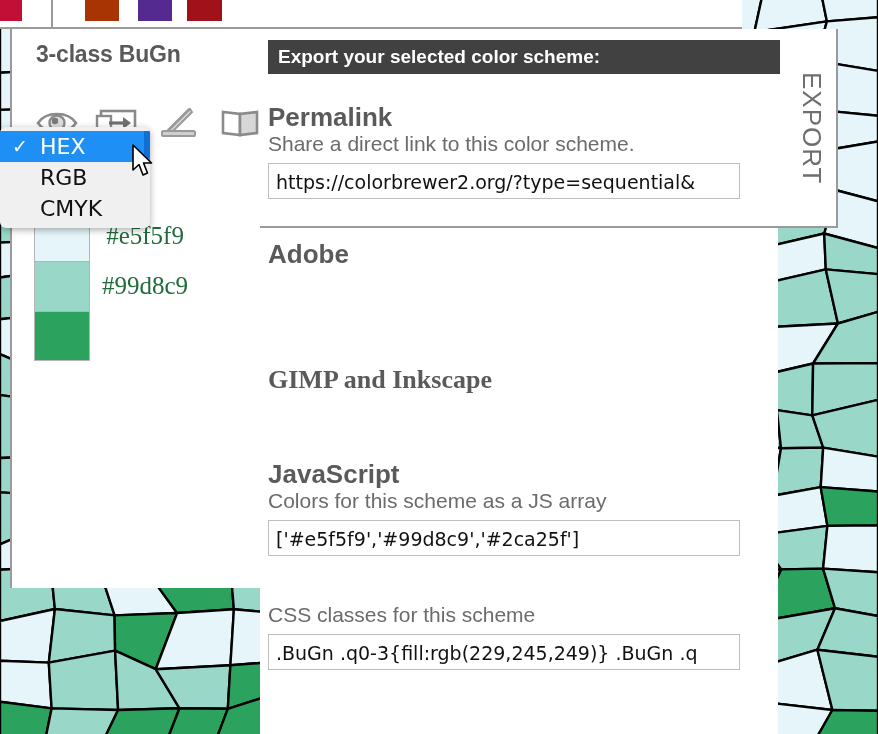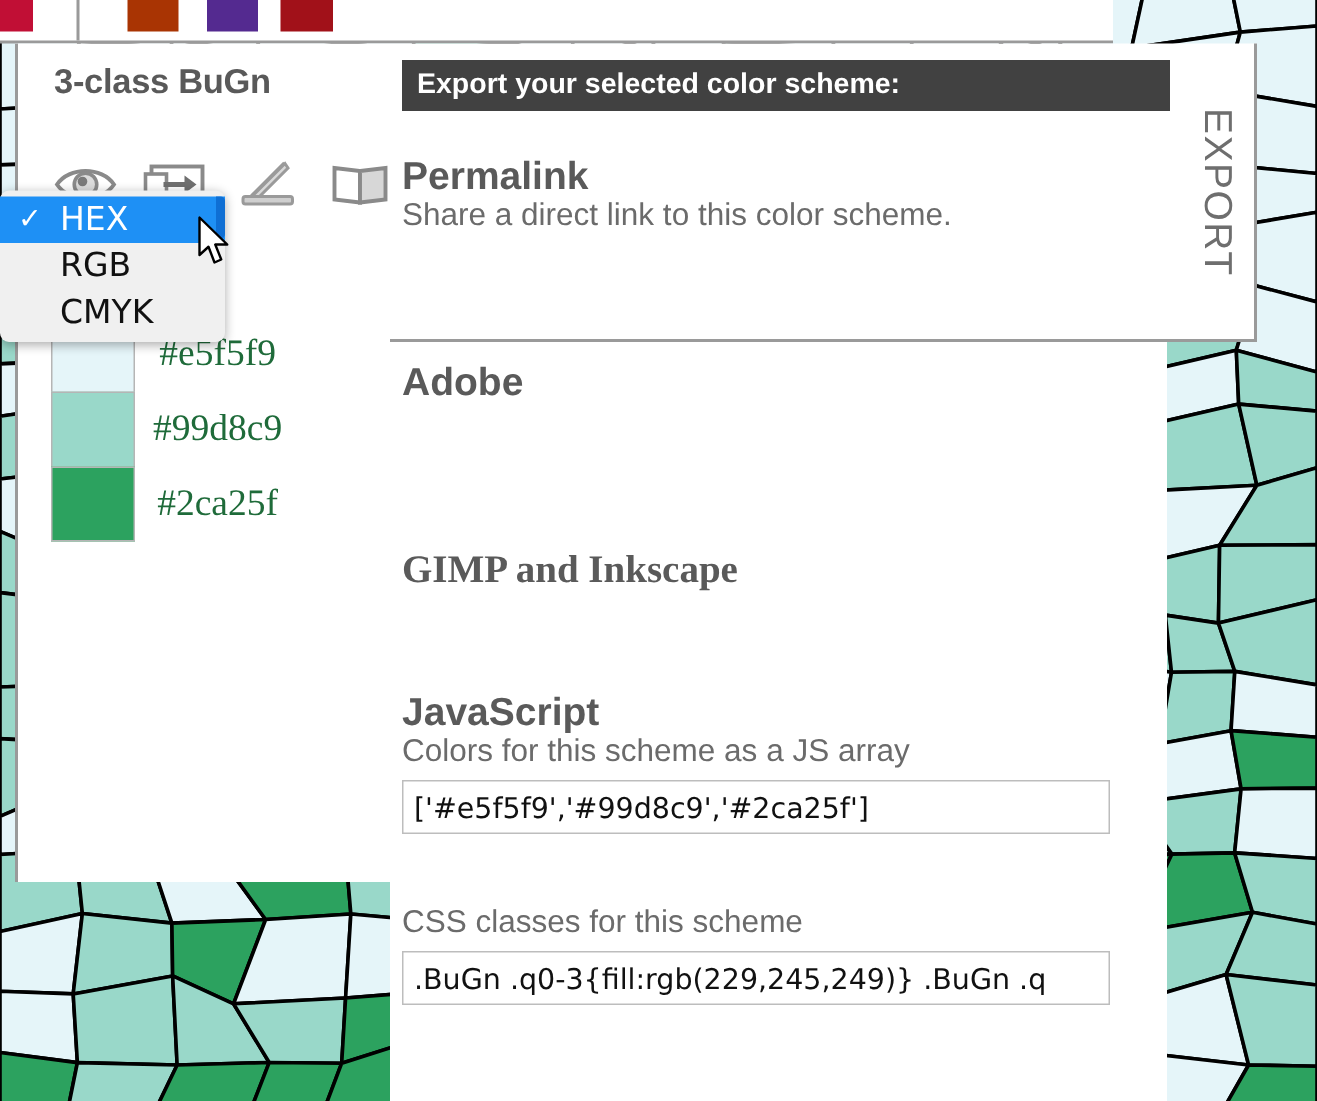--- a/index.html
+++ b/index.html
@@ -443,21 +443,20 @@
   </div>
 
   <div id="swatch-col">
       <div class="swatch" style="background: rgb(229, 245, 249);"></div>
       <div class="swatch" style="background: rgb(153, 216, 201);"></div>
       <div class="swatch" style="background: rgb(44, 162, 95);"></div>
     </div>
   <div id="hex-col">
       <div class="hexval">#e5f5f9</div>
       <div class="hexval">#99d8c9</div>
-      <div class="hexval">#2ca25f</div>
     </div>
 </div>
 
 <div id="dropdown-edge"></div>
 <div id="format-dropdown">
     <div class="opt sel"><span class="check">✓</span><span>HEX</span></div>
     <div class="opt"><span>RGB</span></div>
     <div class="opt"><span>CMYK</span></div>
   </div>
 
@@ -467,20 +466,21 @@
 
 <div id="export-panel"></div>
 <div id="export-panel-lower"></div>
 
 <div id="export-content">
   <div id="export-header">Export your selected color scheme:</div>
 
 <div class="sec" style="top: 75px;">
       <h3>Permalink</h3>
       <p>Share a direct link to this color scheme.</p>
+      <div class="field">https://colorbrewer2.org/?type=sequential&amp;</div>
     </div>
     <div class="sec" style="top: 212px;">
       <h3>Adobe</h3>
     </div>
     <div class="sec" style="top: 338px; font-family: Liberation Serif, serif;">
       <h3>GIMP and Inkscape</h3>
     </div>
     <div class="sec" style="top: 432px;">
       <h3>JavaScript</h3>
       <p>Colors for this scheme as a JS array</p>

